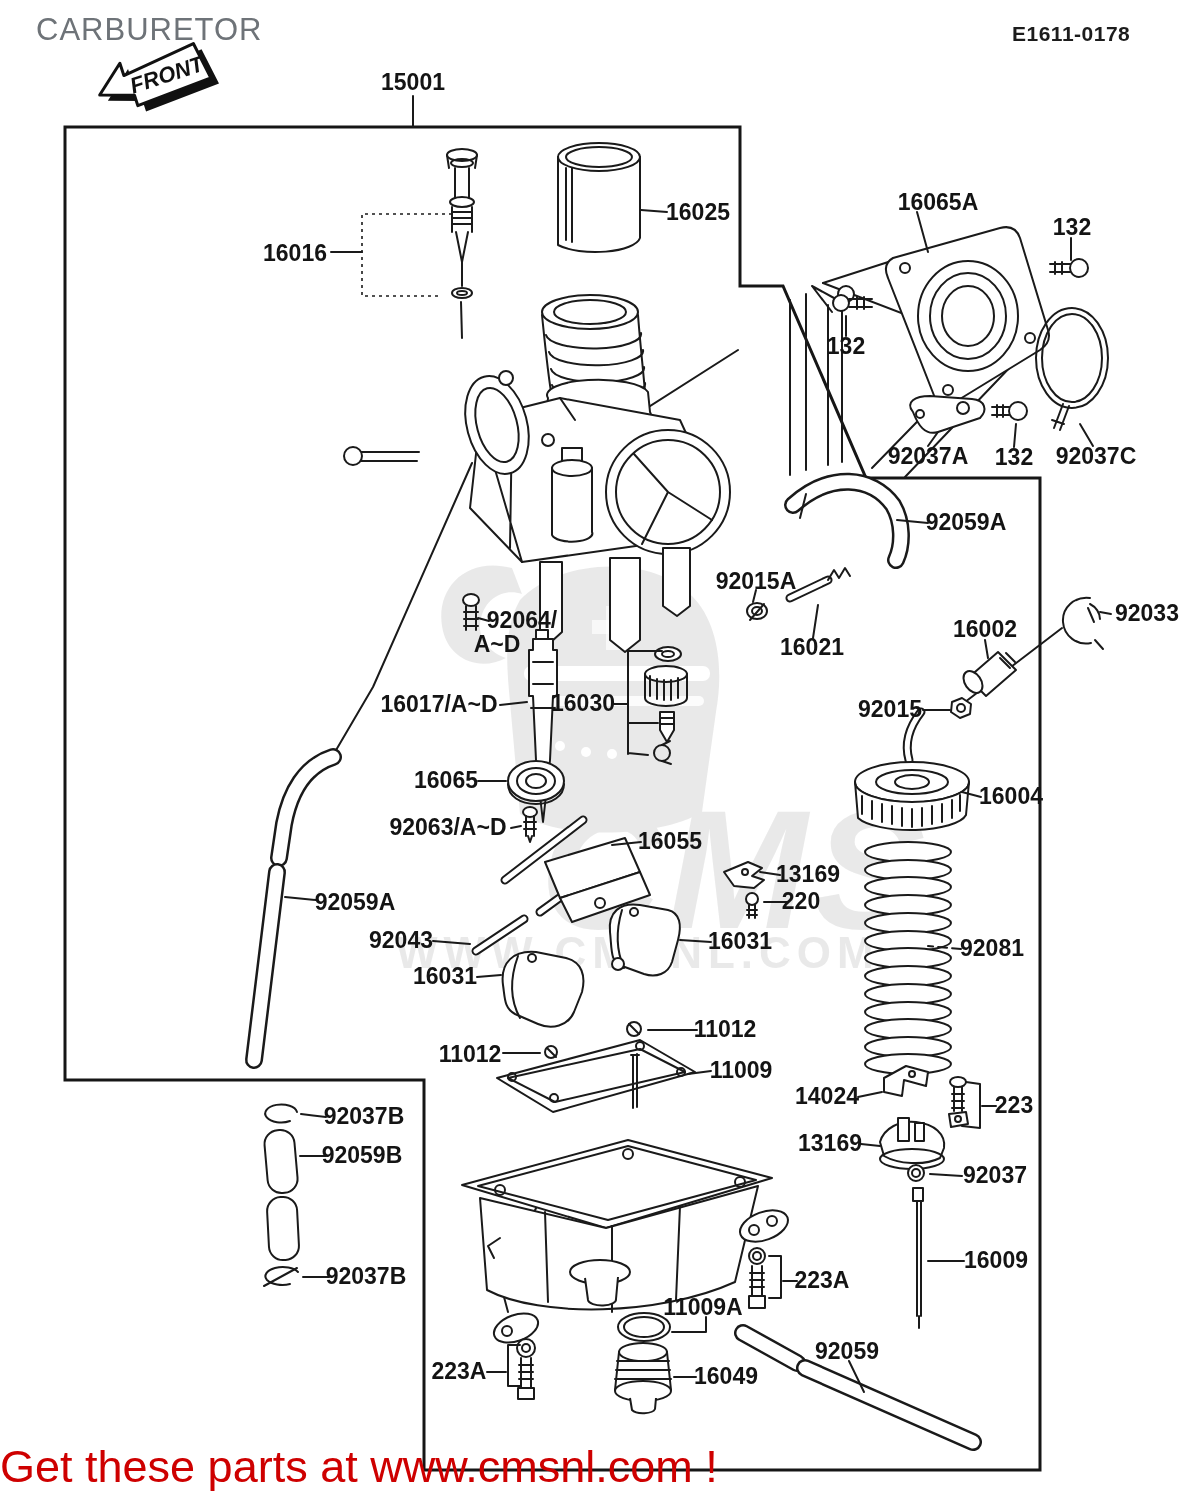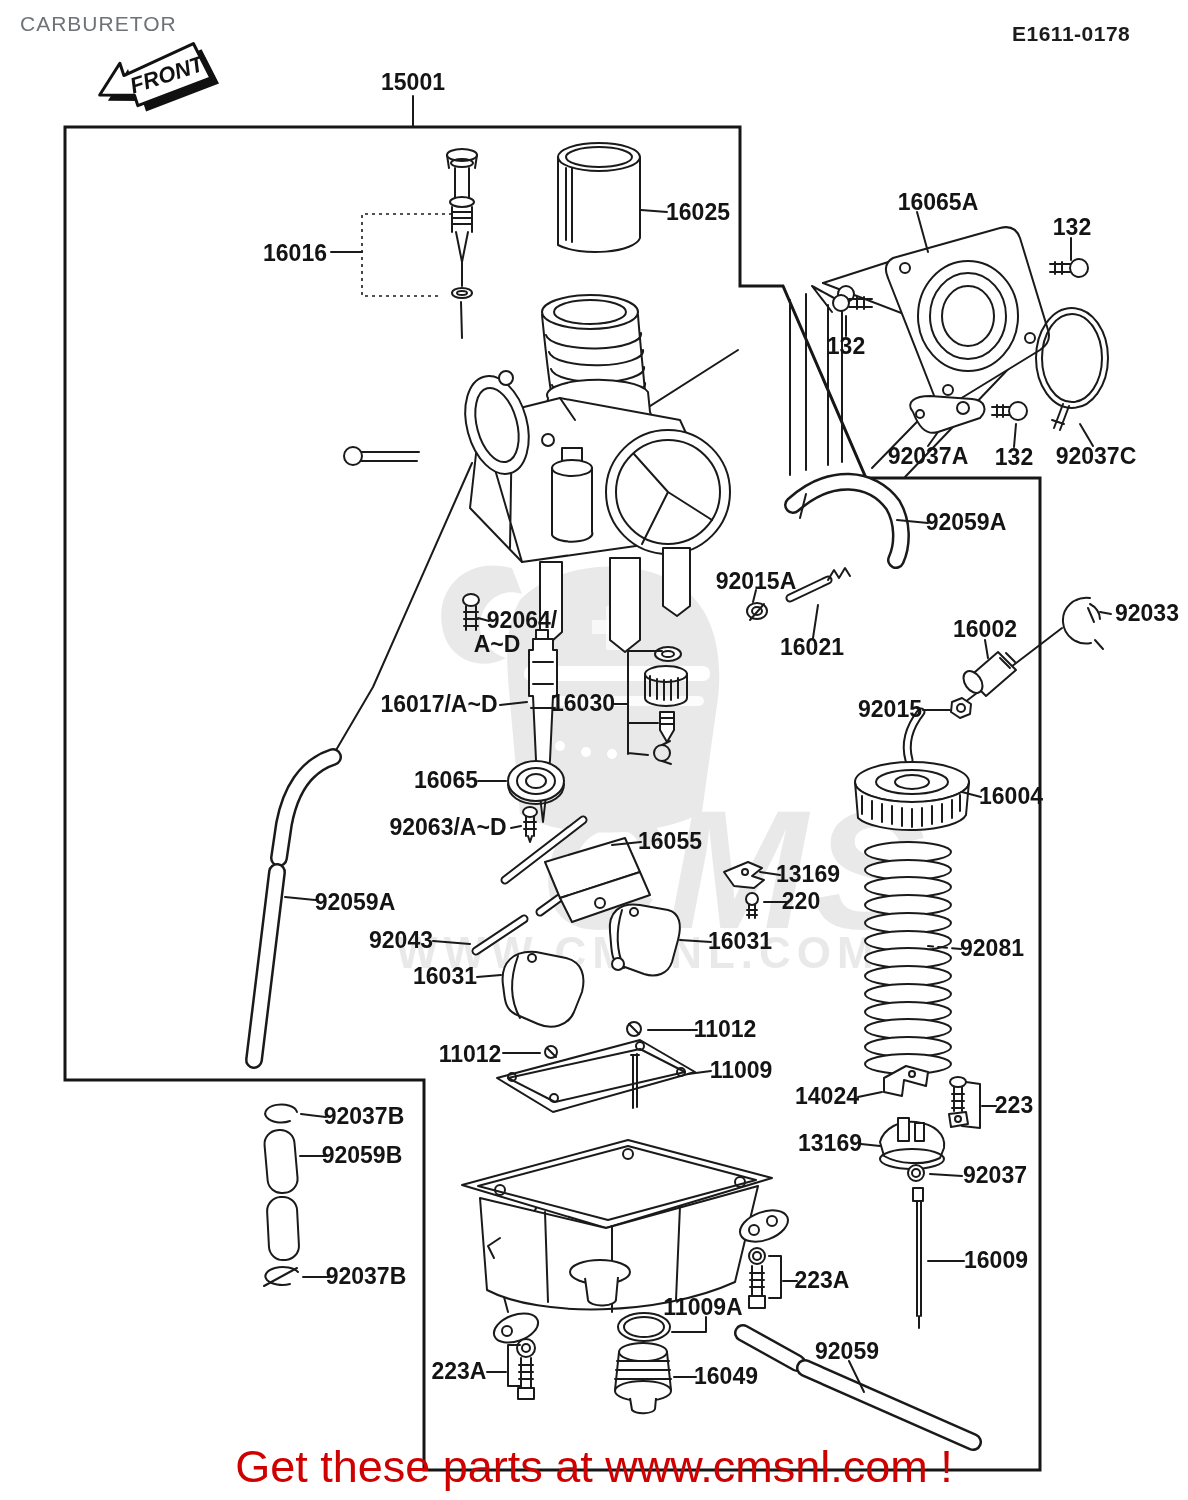--- a/index.html
+++ b/index.html
@@ -1,22 +1,22 @@
 <!DOCTYPE html>
 <html><head>
 <meta charset="utf-8">
 <style>
   html,body{margin:0;padding:0;background:#fff;}
   .page{position:relative;width:1188px;height:1500px;background:#ffffff;overflow:hidden;
         font-family:"Liberation Sans",sans-serif;}
-  .page-title{position:absolute;left:20px;top:12px;font-size:21px;letter-spacing:1px;
+  .page-title{position:absolute;left:36px;top:12px;font-size:31px;letter-spacing:1px;
         color:#6e7378;z-index:4;text-align:center;}
   .doc-code{position:absolute;left:1012px;top:22px;font-size:21px;font-weight:700;
         letter-spacing:.5px;color:#1c1c1c;z-index:4;}
-  .footer-msg{position:absolute;left:0;right:0;top:1441px;text-align:center;
+  .footer-msg{position:absolute;left:0;right:0;top:1441px;
         font-size:45px;color:#ce0000;z-index:6;}
   svg#diagram{position:absolute;left:0;top:0;z-index:2;}
   svg text.lbl{font-family:"Liberation Sans",sans-serif;font-size:23px;font-weight:700;
         fill:#141414;}
   .ln{stroke:#1a1a1a;stroke-width:2;fill:none;stroke-linecap:round;stroke-linejoin:round;}
   .lnf{stroke:#1a1a1a;stroke-width:2;fill:#ffffff;stroke-linejoin:round;}
   .outline{stroke:#161616;stroke-width:3;fill:none;stroke-linejoin:miter;}
   .tube-o{stroke:#1a1a1a;stroke-width:18;fill:none;stroke-linecap:round;}
   .tube-i{stroke:#ffffff;stroke-width:13;fill:none;stroke-linecap:round;}
   .pin-o{stroke:#1a1a1a;stroke-width:9;fill:none;stroke-linecap:round;}

